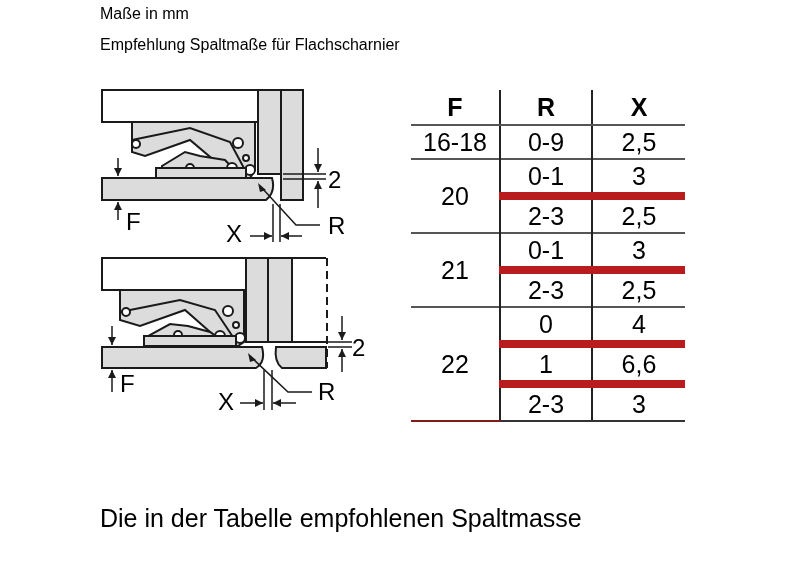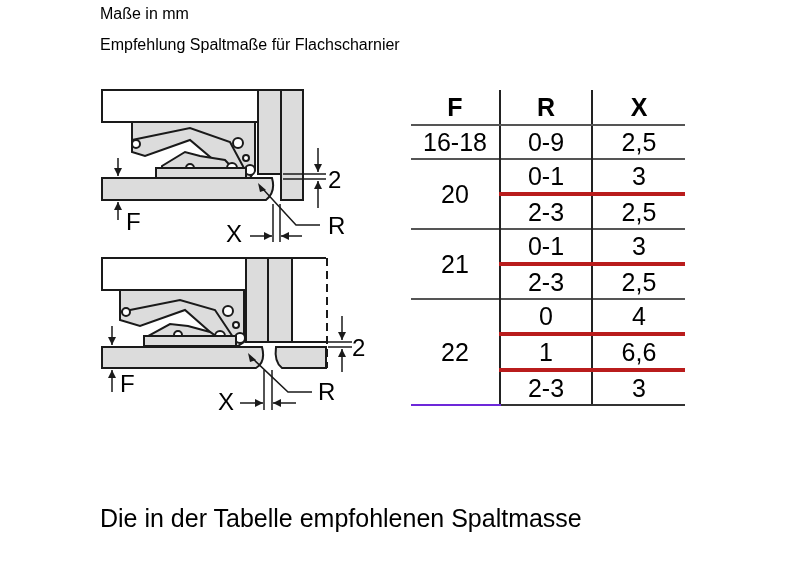--- a/index.html
+++ b/index.html
@@ -14,21 +14,21 @@
   .lbl { font-family: "Liberation Sans", sans-serif; font-size: 24px; fill: #000; }
   table.gaps { position: absolute; left: 411px; top: 90px; border-collapse: collapse;
                font-size: 25px; line-height: 30px; }
   table.gaps th, table.gaps td { text-align: center; padding: 0; height: 32px; vertical-align: middle; }
   table.gaps th { font-weight: bold; height: 34px; }
   .cF { width: 88px; border-right: 2px solid #222; }
   .cR { width: 90px; border-right: 2px solid #222; }
   .cX { width: 92px; }
   tr.head th { border-bottom: 2px solid #555; }
   td.sep-all { border-top: 2px solid #555; }
-  td.sep-sub { border-top: 4px solid #b91c1c; }
+  td.sep-sub { border-top: 8px solid #b91c1c; }
   tr.last td { border-bottom: 2px solid #333; }
   td.fgroup { vertical-align: top; }
   .note { position: absolute; left: 100px; top: 448px; font-size: 25px; line-height: 28px; white-space: pre; }
 </style>
 </head>
 <body>
 
 <div class="title" id="t1">Maße in mm</div>
 <div class="title" id="t2">Empfehlung Spaltmaße für Flachscharnier</div>
 
@@ -160,21 +160,21 @@
   <tr>
     <td class="cF fgroup sep-all" rowspan="2">21</td>
     <td class="cR sep-all">0-1</td>
     <td class="cX sep-all">3</td>
   </tr>
   <tr>
     <td class="cR sep-sub">2-3</td>
     <td class="cX sep-sub">2,5</td>
   </tr>
   <tr>
-    <td class="cF fgroup sep-all" rowspan="3" style="border-bottom:2px solid #6d28d9">22</td>
+    <td class="cF fgroup sep-all" rowspan="3" style="border-bottom:2px solid #7f1d1d">22</td>
     <td class="cR sep-all">0</td>
     <td class="cX sep-all">4</td>
   </tr>
   <tr>
     <td class="cR sep-sub">1</td>
     <td class="cX sep-sub">6,6</td>
   </tr>
   <tr class="last">
     <td class="cR sep-sub">2-3</td>
     <td class="cX sep-sub">3</td>

